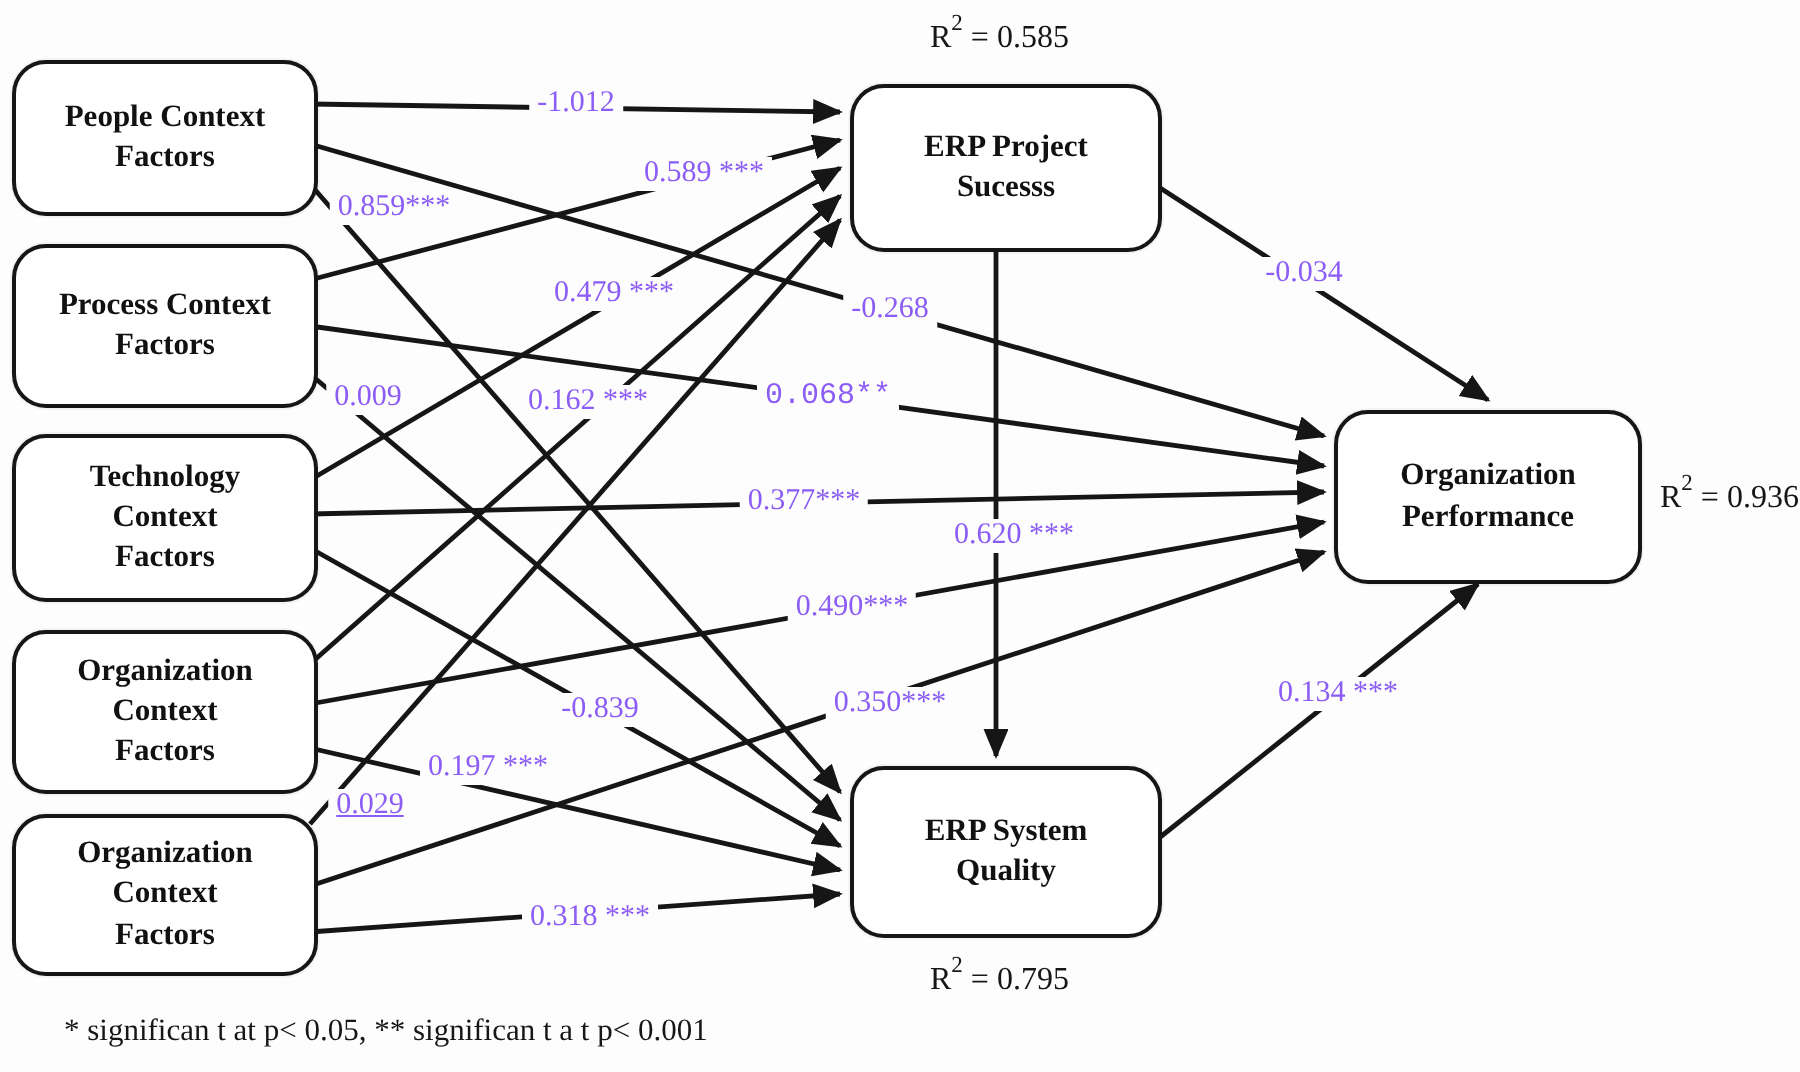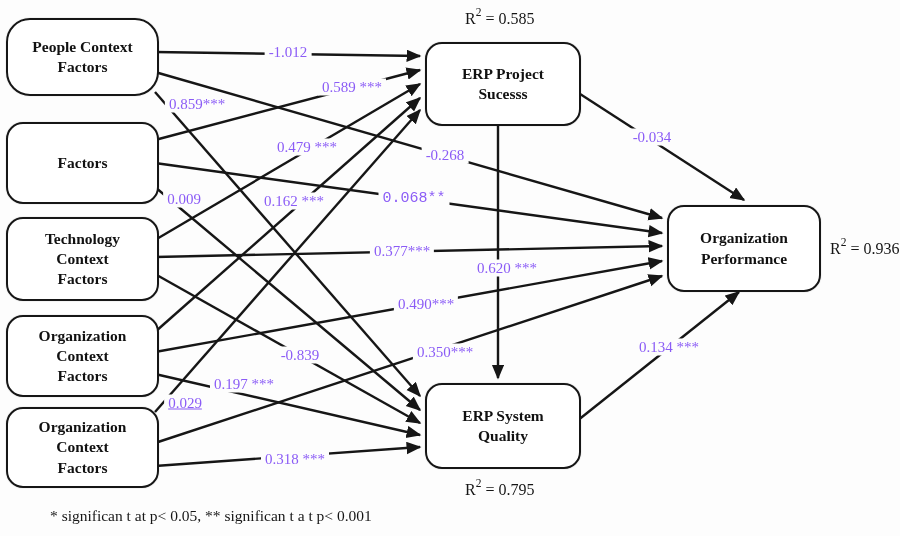--- a/index.html
+++ b/index.html
@@ -17,21 +17,21 @@
   .node span{display:block;}
   .plabel{
     position:absolute;transform:translate(-50%,-50%);background:#fdfdfd;
     padding:0 4px;font-size:15px;white-space:nowrap;color:#8b5cf6;
   }
   .r2label{
     position:absolute;font-size:16px;white-space:nowrap;color:#161616;
   }
   .r2label sup{font-size:11.5px;position:relative;top:-2px;}
   .footnote{
-    position:absolute;left:32px;top:507px;font-size:15.5px;color:#161616;white-space:nowrap;margin-left:18px;
+    position:absolute;left:32px;top:507px;font-size:15.5px;color:#161616;white-space:nowrap;
   }
 </style>
 </head>
 <body>
 
 <div class="canvas">
 
   <svg class="edges" viewBox="0 0 900 536">
     <defs>
       <marker id="arr" markerWidth="6.5" markerHeight="6" refX="5.6" refY="2.6" orient="auto" markerUnits="strokeWidth">
@@ -56,25 +56,26 @@
       <line x1="155" y1="274" x2="420" y2="423" marker-end="url(#arr)"></line>
       <line x1="155" y1="374" x2="420" y2="435" marker-end="url(#arr)"></line>
       <line x1="155" y1="466" x2="420" y2="447" marker-end="url(#arr)"></line>
 
       <line x1="577" y1="92" x2="744" y2="200" marker-end="url(#arr)"></line>
       <line x1="498" y1="122" x2="498" y2="378" marker-end="url(#arr)"></line>
       <line x1="577" y1="421" x2="739" y2="292" marker-end="url(#arr)"></line>
     </g>
   </svg>
 
-  <div class="node" style="left:6px;top:18px;width:149px;height:74px;border-radius:24px;">
+  <div class="node" style="left:6px;top:30px;width:149px;height:74px;">
     <span>People Context</span>
     <span>Factors</span>
   </div>
   <div class="node" style="left:6px;top:122px;width:149px;height:78px;">
+    <span>Process Context</span>
     <span>Factors</span>
   </div>
   <div class="node" style="left:6px;top:217px;width:149px;height:80px;">
     <span>Technology</span>
     <span>Context</span>
     <span>Factors</span>
   </div>
   <div class="node" style="left:6px;top:315px;width:149px;height:78px;">
     <span>Organization</span>
     <span>Context</span>

